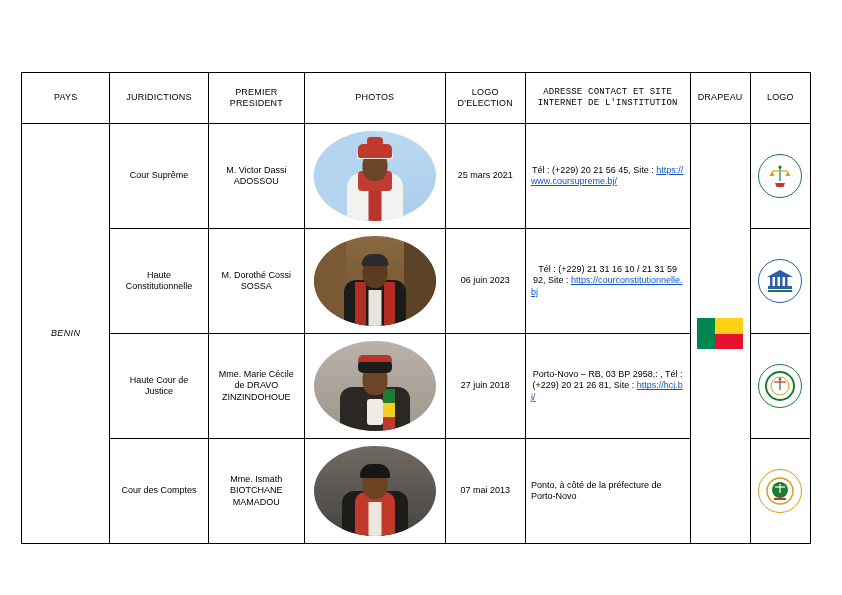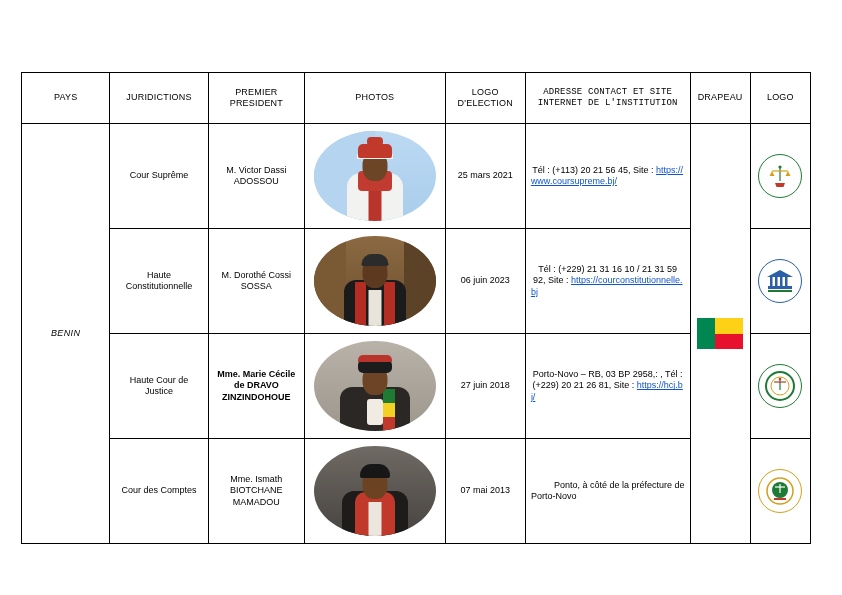--- a/index.html
+++ b/index.html
@@ -59,21 +59,21 @@
   .cell-pays {
     font-weight: bold;
     font-size: 10px;
     letter-spacing: 0.4px;
     font-style: italic;
   }
   .cell-jur, .cell-pres {
     font-size: 9px;
   }
   .cell-pres.strong {
-    font-weight: bold;
+    font-weight: normal;
   }
   .cell-annee { font-size: 9px; }
   .cell-adresse {
     text-align: justify;
     text-align-last: justify;
     font-size: 8.5px;
     padding: 4px 7px;
     vertical-align: top;
   }
   .cell-adresse.top { vertical-align: middle; }
@@ -290,21 +290,21 @@
               <div class="sash"></div>
               <div class="collar"></div>
               <div class="face"></div>
               <div class="hatband"></div>
               <div class="hat"></div>
             </div>
           </div>
         </td>
         <td class="cell-annee">25 mars 2021</td>
         <td class="cell-adresse top">
-          <span>Tél : (+113) 20 21 56 45, Site :</span>
+          <span>Tél : (+229) 20 21 56 45, Site :</span>
           <a class="lnk" href="#">https://www.coursupreme.bj/</a>
         </td>
         <td rowspan="4">
           <div class="flag">
             <div class="green"></div>
             <div class="stripes">
                 <div class="yellow"></div>
                 <div class="red"></div>
               </div>
           </div>
@@ -406,21 +406,21 @@
             <div class="oval p4">
               <div class="body"></div>
               <div class="robe"></div>
               <div class="shirt"></div>
               <div class="face"></div>
               <div class="hair"></div>
             </div>
           </div>
         </td>
         <td class="cell-annee">07 mai 2013</td>
-        <td class="cell-adresse" style="text-align:right;text-align-last:left;">
+        <td class="cell-adresse" style="text-align:left;text-align-last:left;">
           <span>Ponto, à côté de la préfecture de Porto-Novo</span>
         </td>
         <td>
           <div class="logo-box">
             <div class="logo-circ lg4">
               <svg class="logo-svg" width="30" height="30" viewBox="0 0 30 30" aria-hidden="true">
                 <circle cx="15" cy="15" r="13" fill="none" stroke="#d4a017" stroke-width="1.5"></circle>
                 <circle cx="15" cy="14" r="8" fill="#1f7a34"></circle>
                 <path d="M15 8 v9" stroke="#ffffff" stroke-width="1.2"></path>
                 <path d="M10 11 h10" stroke="#ffffff" stroke-width="1.2"></path>

